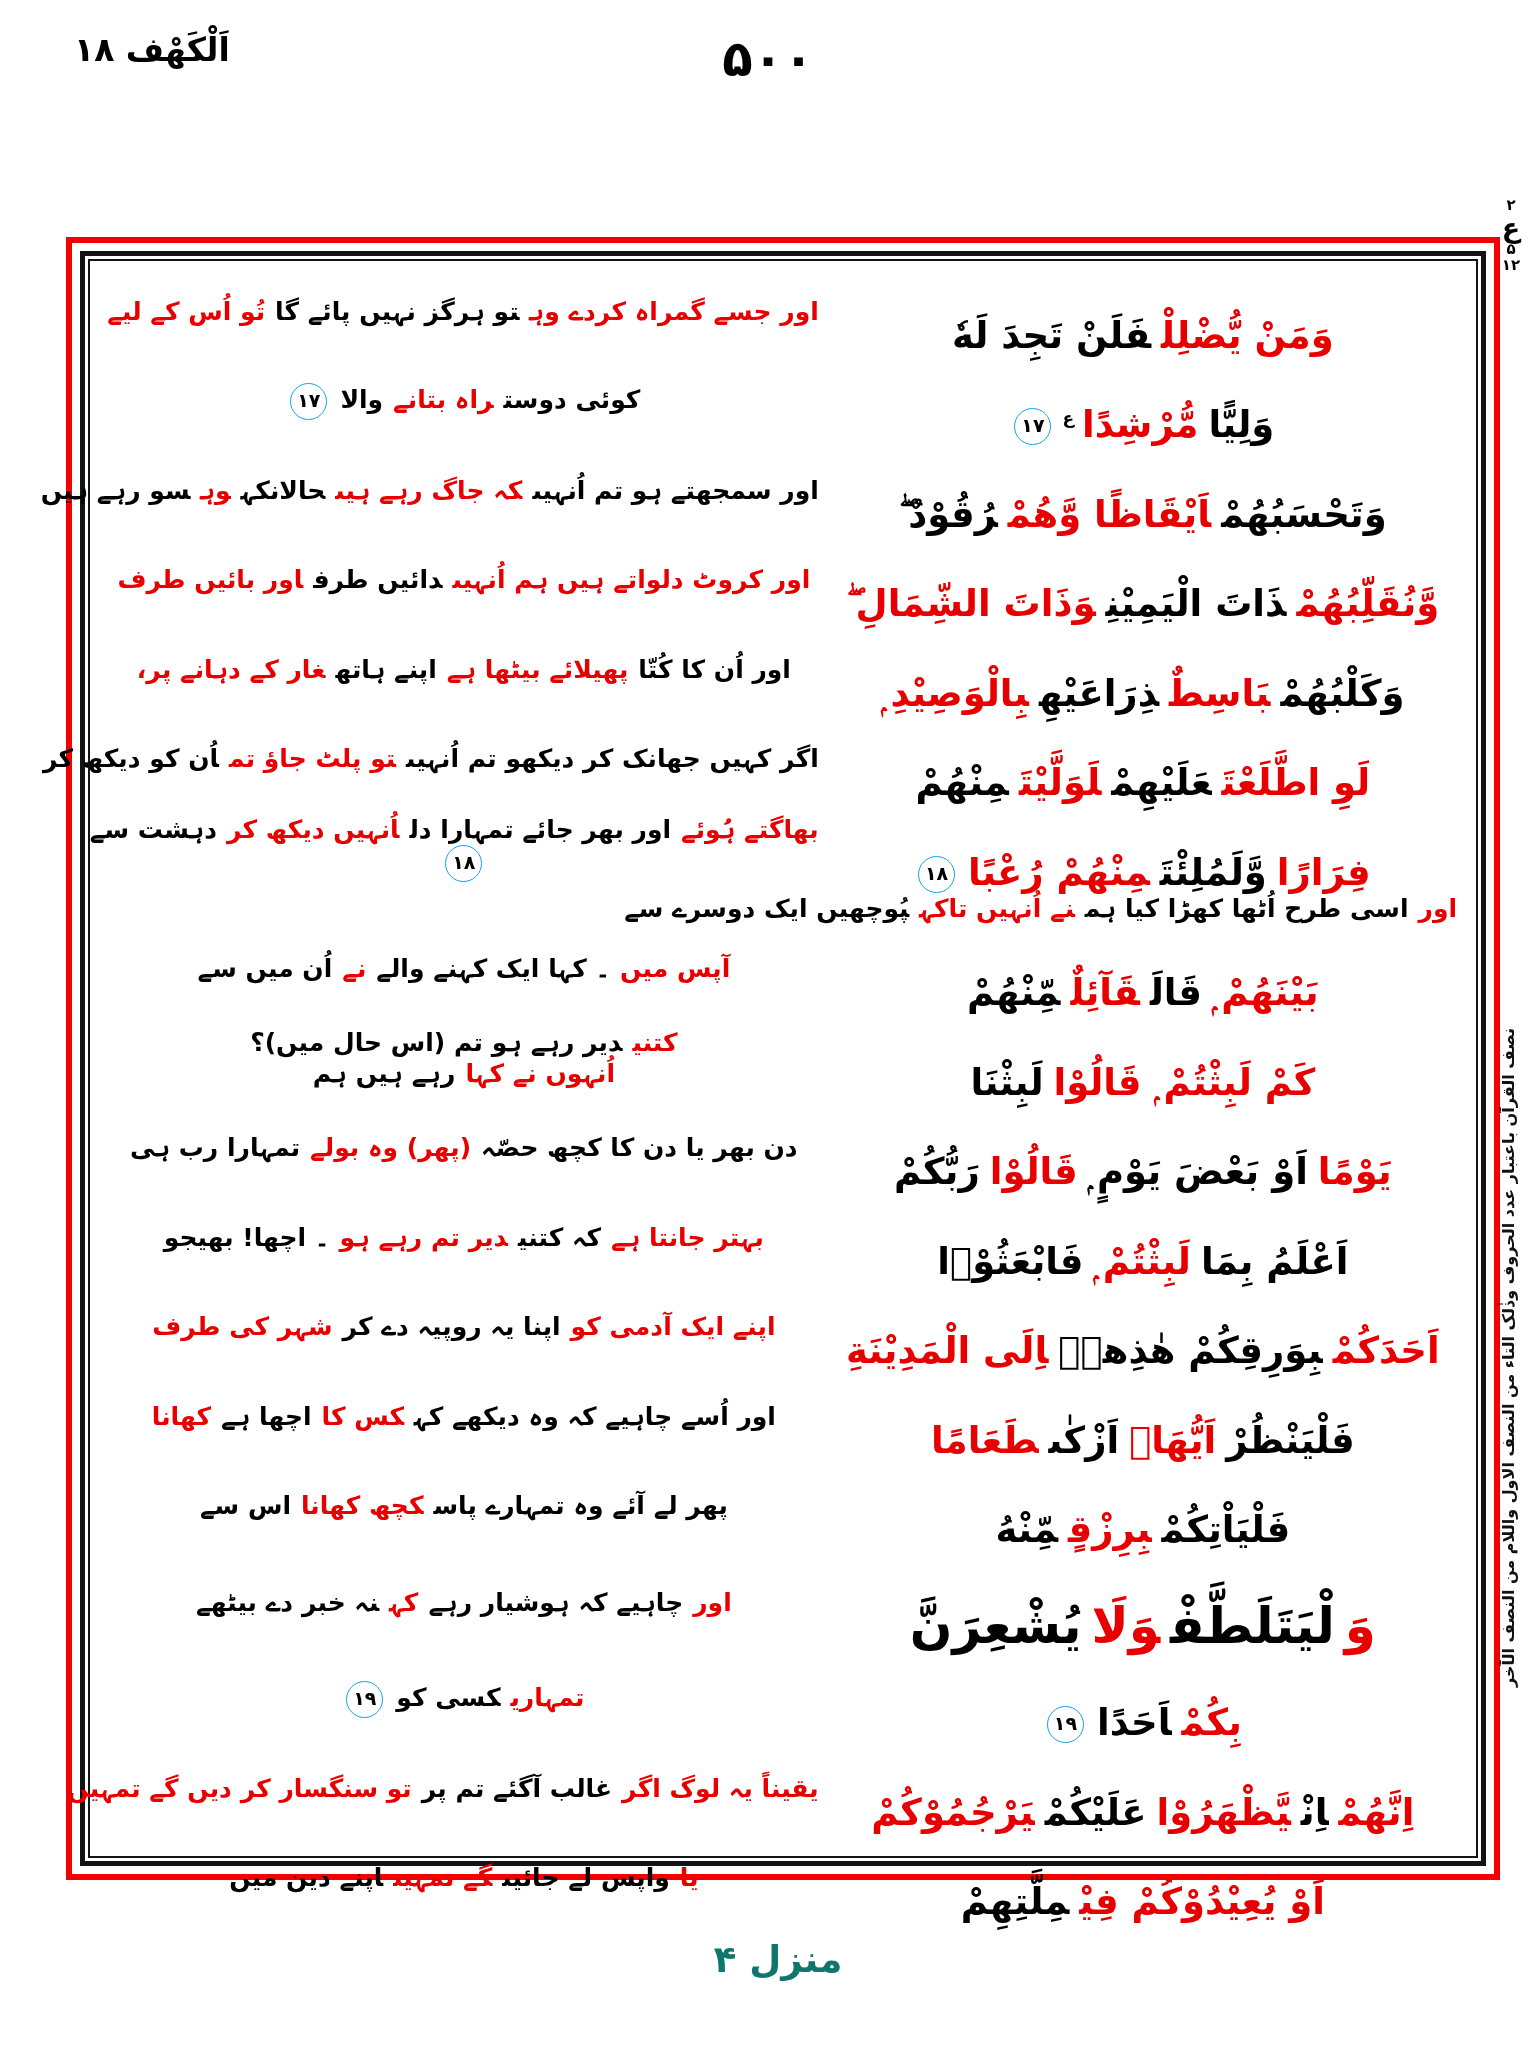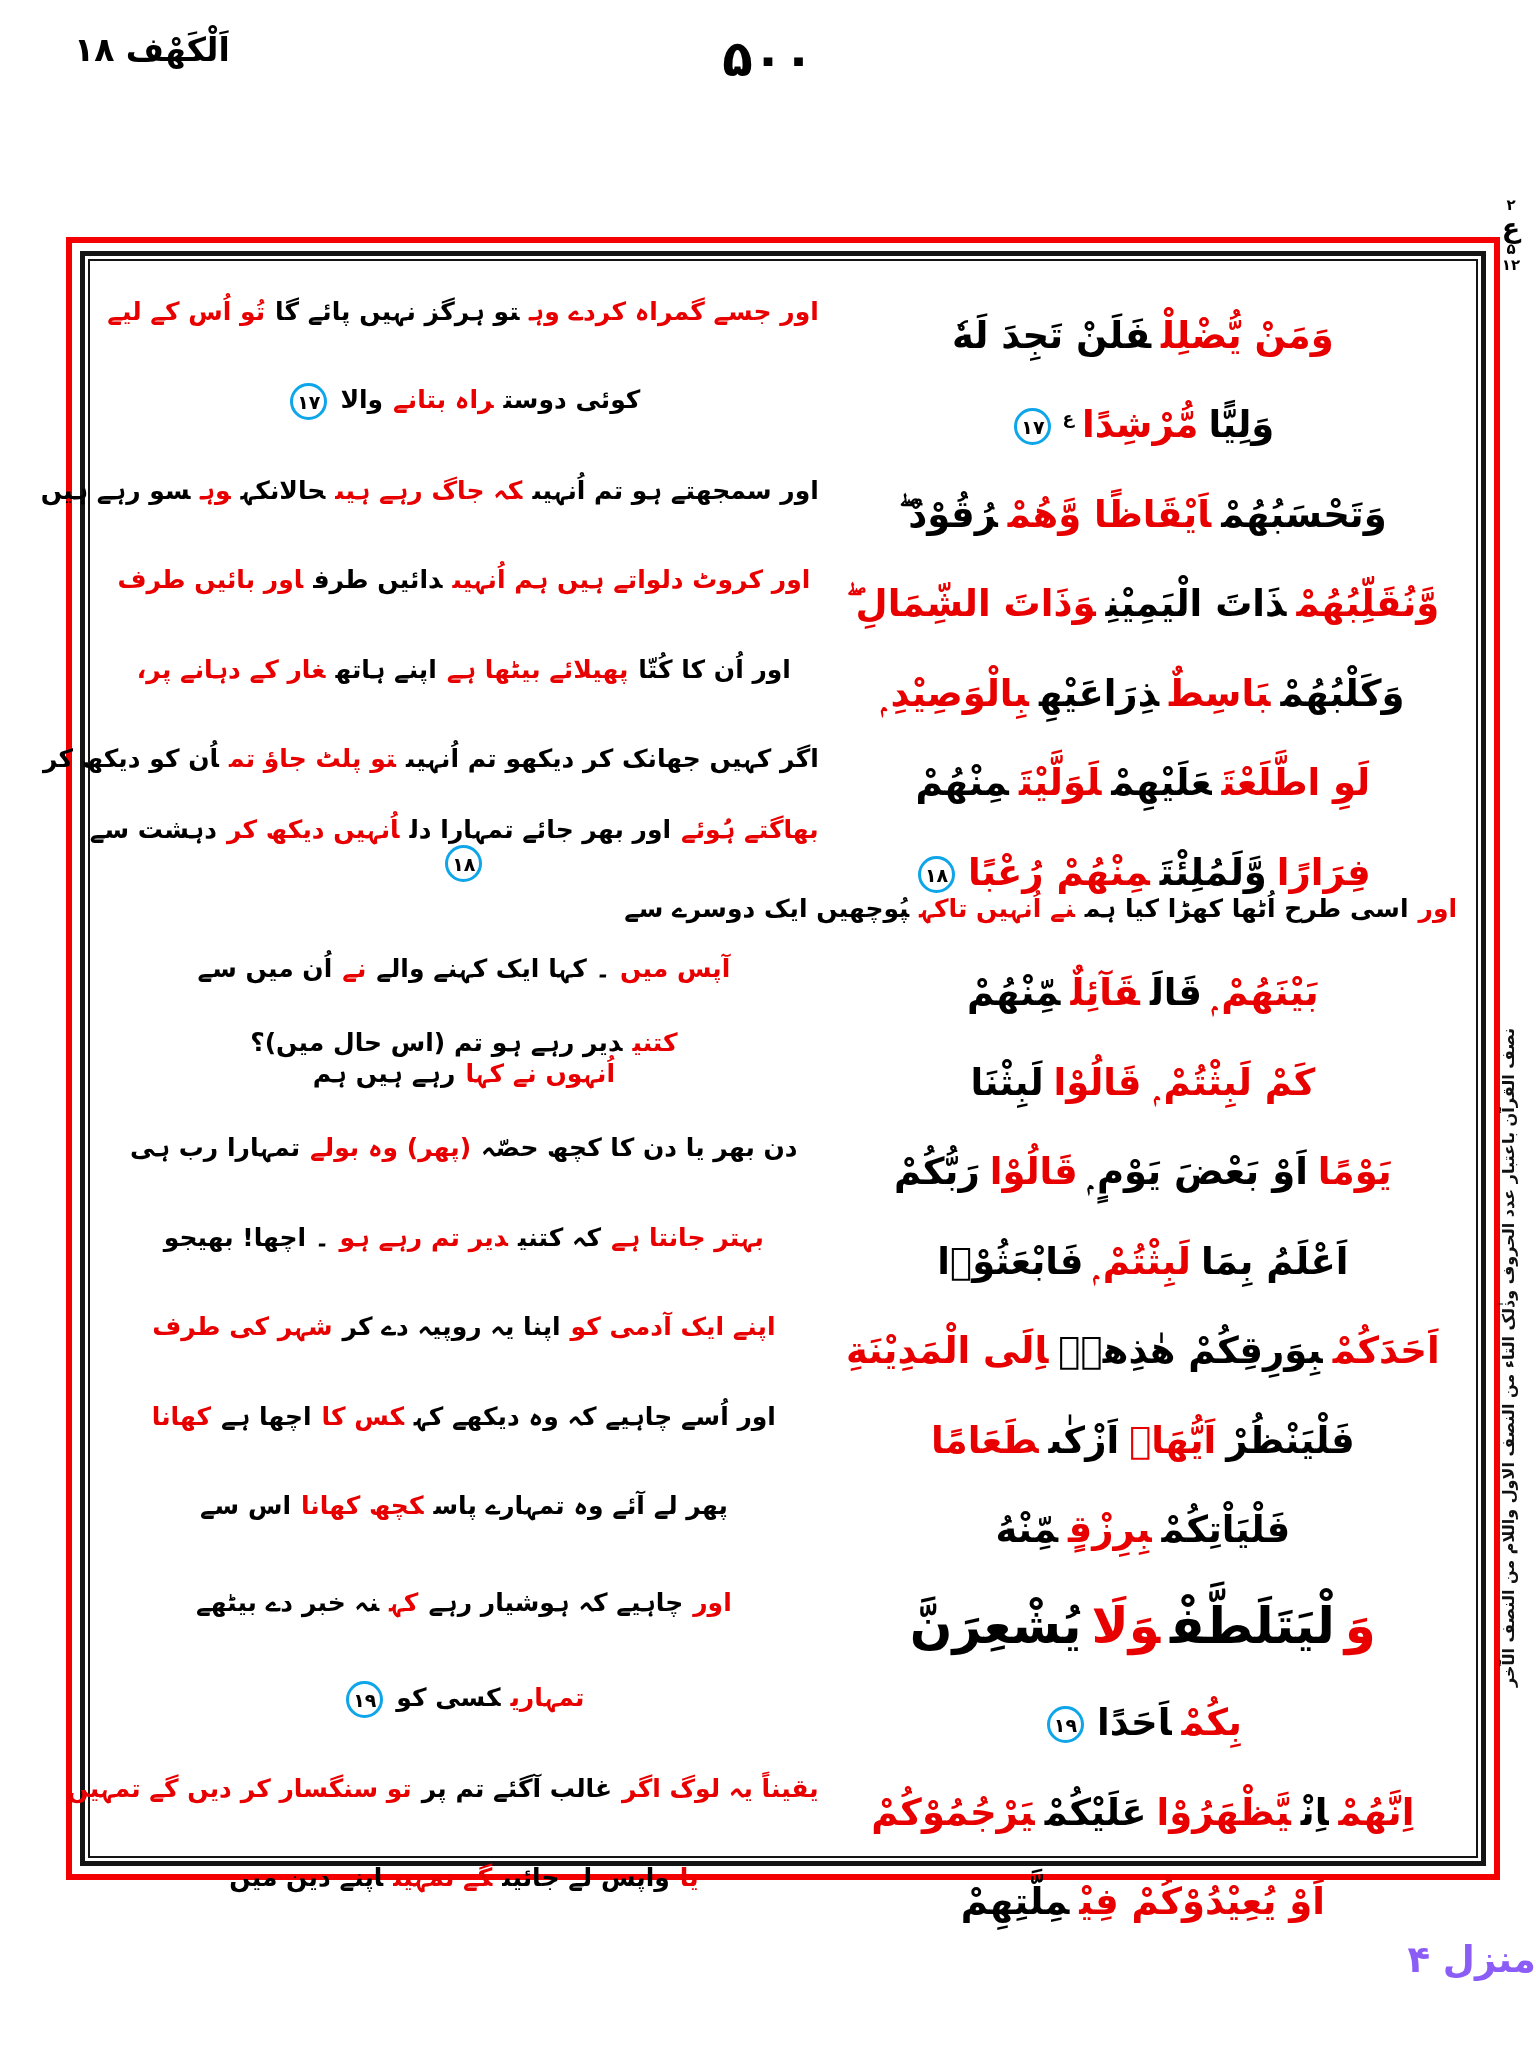--- a/index.html
+++ b/index.html
@@ -16,34 +16,34 @@
   .frame-black{width:100%;height:100%;border:5px solid #141414;box-sizing:border-box;padding:3px;}
   .frame-inner{width:100%;height:100%;border:2px solid #141414;box-sizing:border-box;
                display:flex;flex-direction:column;direction:rtl;padding:6px 14px;}
   
   .row{flex:1;display:flex;align-items:center;direction:rtl;}
   .arabic-col{width:47%;text-align:center;font-size:37px;font-weight:bold;line-height:1.12;color:#000;margin-top:48px;}
   .urdu-col{width:53%;text-align:center;font-size:25px;font-weight:bold;line-height:1.25;color:#000;}
   .row.large .arabic-col{font-size:50px;}
   .seg{margin:0 5px;white-space:nowrap;}
   .seg.red{color:#e80000;}
-  .ayah-badge{display:inline-block;min-width:37px;height:37px;line-height:33px;border:3px solid #0ea5e9;
+  .ayah-badge{display:inline-block;min-width:37px;height:37px;line-height:33px;border:1px solid #0ea5e9;
               border-radius:50%;font-size:19px;text-align:center;vertical-align:middle;margin:0 8px;
               font-weight:bold;color:#000;box-sizing:border-box;}
   .sup-ain{font-size:17px;vertical-align:super;margin:0 3px;color:#000;font-weight:bold;}
   
   .ruku-marker{position:absolute;right:2px;top:198px;width:46px;text-align:center;
                line-height:1.05;font-size:15px;font-weight:bold;color:#000;}
   .ruku-marker .ain{font-size:27px;display:block;}
   .margin-note{position:absolute;right:1px;top:1005px;height:705px;width:36px;
                writing-mode:vertical-rl;transform:rotate(180deg);font-size:16px;font-weight:600;
                color:#111;text-align:center;letter-spacing:1px;}
   
-  .footer{position:absolute;top:1938px;left:0;right:0;
-          font-size:37px;font-weight:bold;color:#8b5cf6;margin-left:20px;}
+  .footer{position:absolute;top:1938px;left:0;right:0;text-align:center;
+          font-size:37px;font-weight:bold;color:#0f766e;margin-left:20px;}
 </style>
 </head>
 <body>
 
 <div class="page">
 
   <div class="header">
     <span class="page-number">۵۰۰</span>
     <span class="surah-name">اَلْکَهْف ۱۸</span>
   </div>

